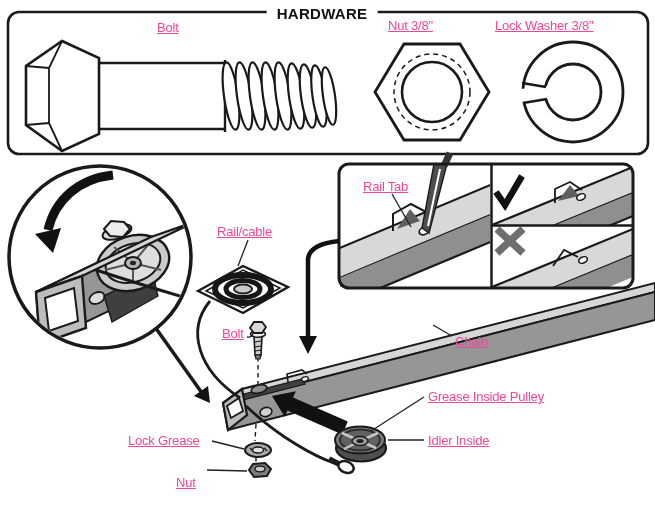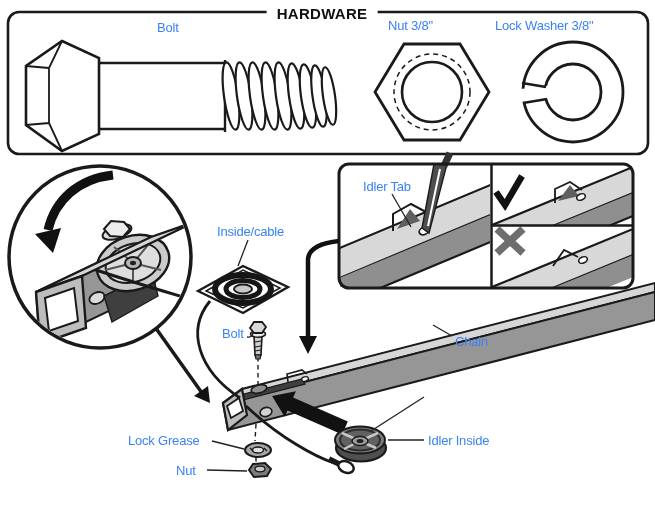--- a/index.html
+++ b/index.html
@@ -1,20 +1,20 @@
 <!DOCTYPE html>
 <html><head>
 <meta charset="utf-8">
 <style>
   html,body{margin:0;padding:0;background:#ffffff;}
   .stage{position:relative;width:655px;height:532px;background:#ffffff;overflow:hidden;
          font-family:"Liberation Sans",sans-serif;}
   .stage svg{position:absolute;left:0;top:0;}
-  .label{position:absolute;font:13px/1.05 "Liberation Sans",sans-serif;color:#3b82f6;
-         letter-spacing:-0.2px;white-space:nowrap;}
+  .label{position:absolute;font:13px/1.05 "Liberation Sans",sans-serif;color:#ec4899;
+         letter-spacing:-0.2px;white-space:nowrap;text-decoration:underline;}
   .hw-title{position:absolute;font:bold 15px/1 "Liberation Sans",sans-serif;color:#111;
             background:#fff;padding:2px 10px;letter-spacing:0.3px;white-space:nowrap;
             transform:translateX(-50%);}
 </style>
 </head>
 <body>
 
 <div class="stage">
 
 <svg width="655" height="532" viewBox="0 0 655 532">
@@ -217,21 +217,22 @@
     <path d="M207,470 L247,471"></path>
   </g>
 </svg>
 
 <div class="hw-title" style="left:322px;top:4px">HARDWARE</div>
 
 <div class="label" style="left:157px;top:21px">Bolt</div>
 <div class="label" style="left:388px;top:19px">Nut 3/8"</div>
 <div class="label" style="left:495px;top:19px">Lock Washer 3/8"</div>
 
-<div class="label" style="left:363px;top:180px">Idler Tab</div>
-<div class="label" style="left:217px;top:225px">Inside/cable</div>
+<div class="label" style="left:363px;top:180px">Rail Tab</div>
+<div class="label" style="left:217px;top:225px">Rail/cable</div>
 <div class="label" style="left:222px;top:327px">Bolt</div>
 <div class="label" style="left:455px;top:335px">Chain</div>
+<div class="label" style="left:428px;top:390px">Grease Inside Pulley</div>
 <div class="label" style="left:428px;top:434px">Idler Inside</div>
 <div class="label" style="left:128px;top:434px">Lock Grease</div>
-<div class="label" style="left:176px;top:464px">Nut</div>
+<div class="label" style="left:176px;top:476px">Nut</div>
 
 </div>
 
 </body></html>

